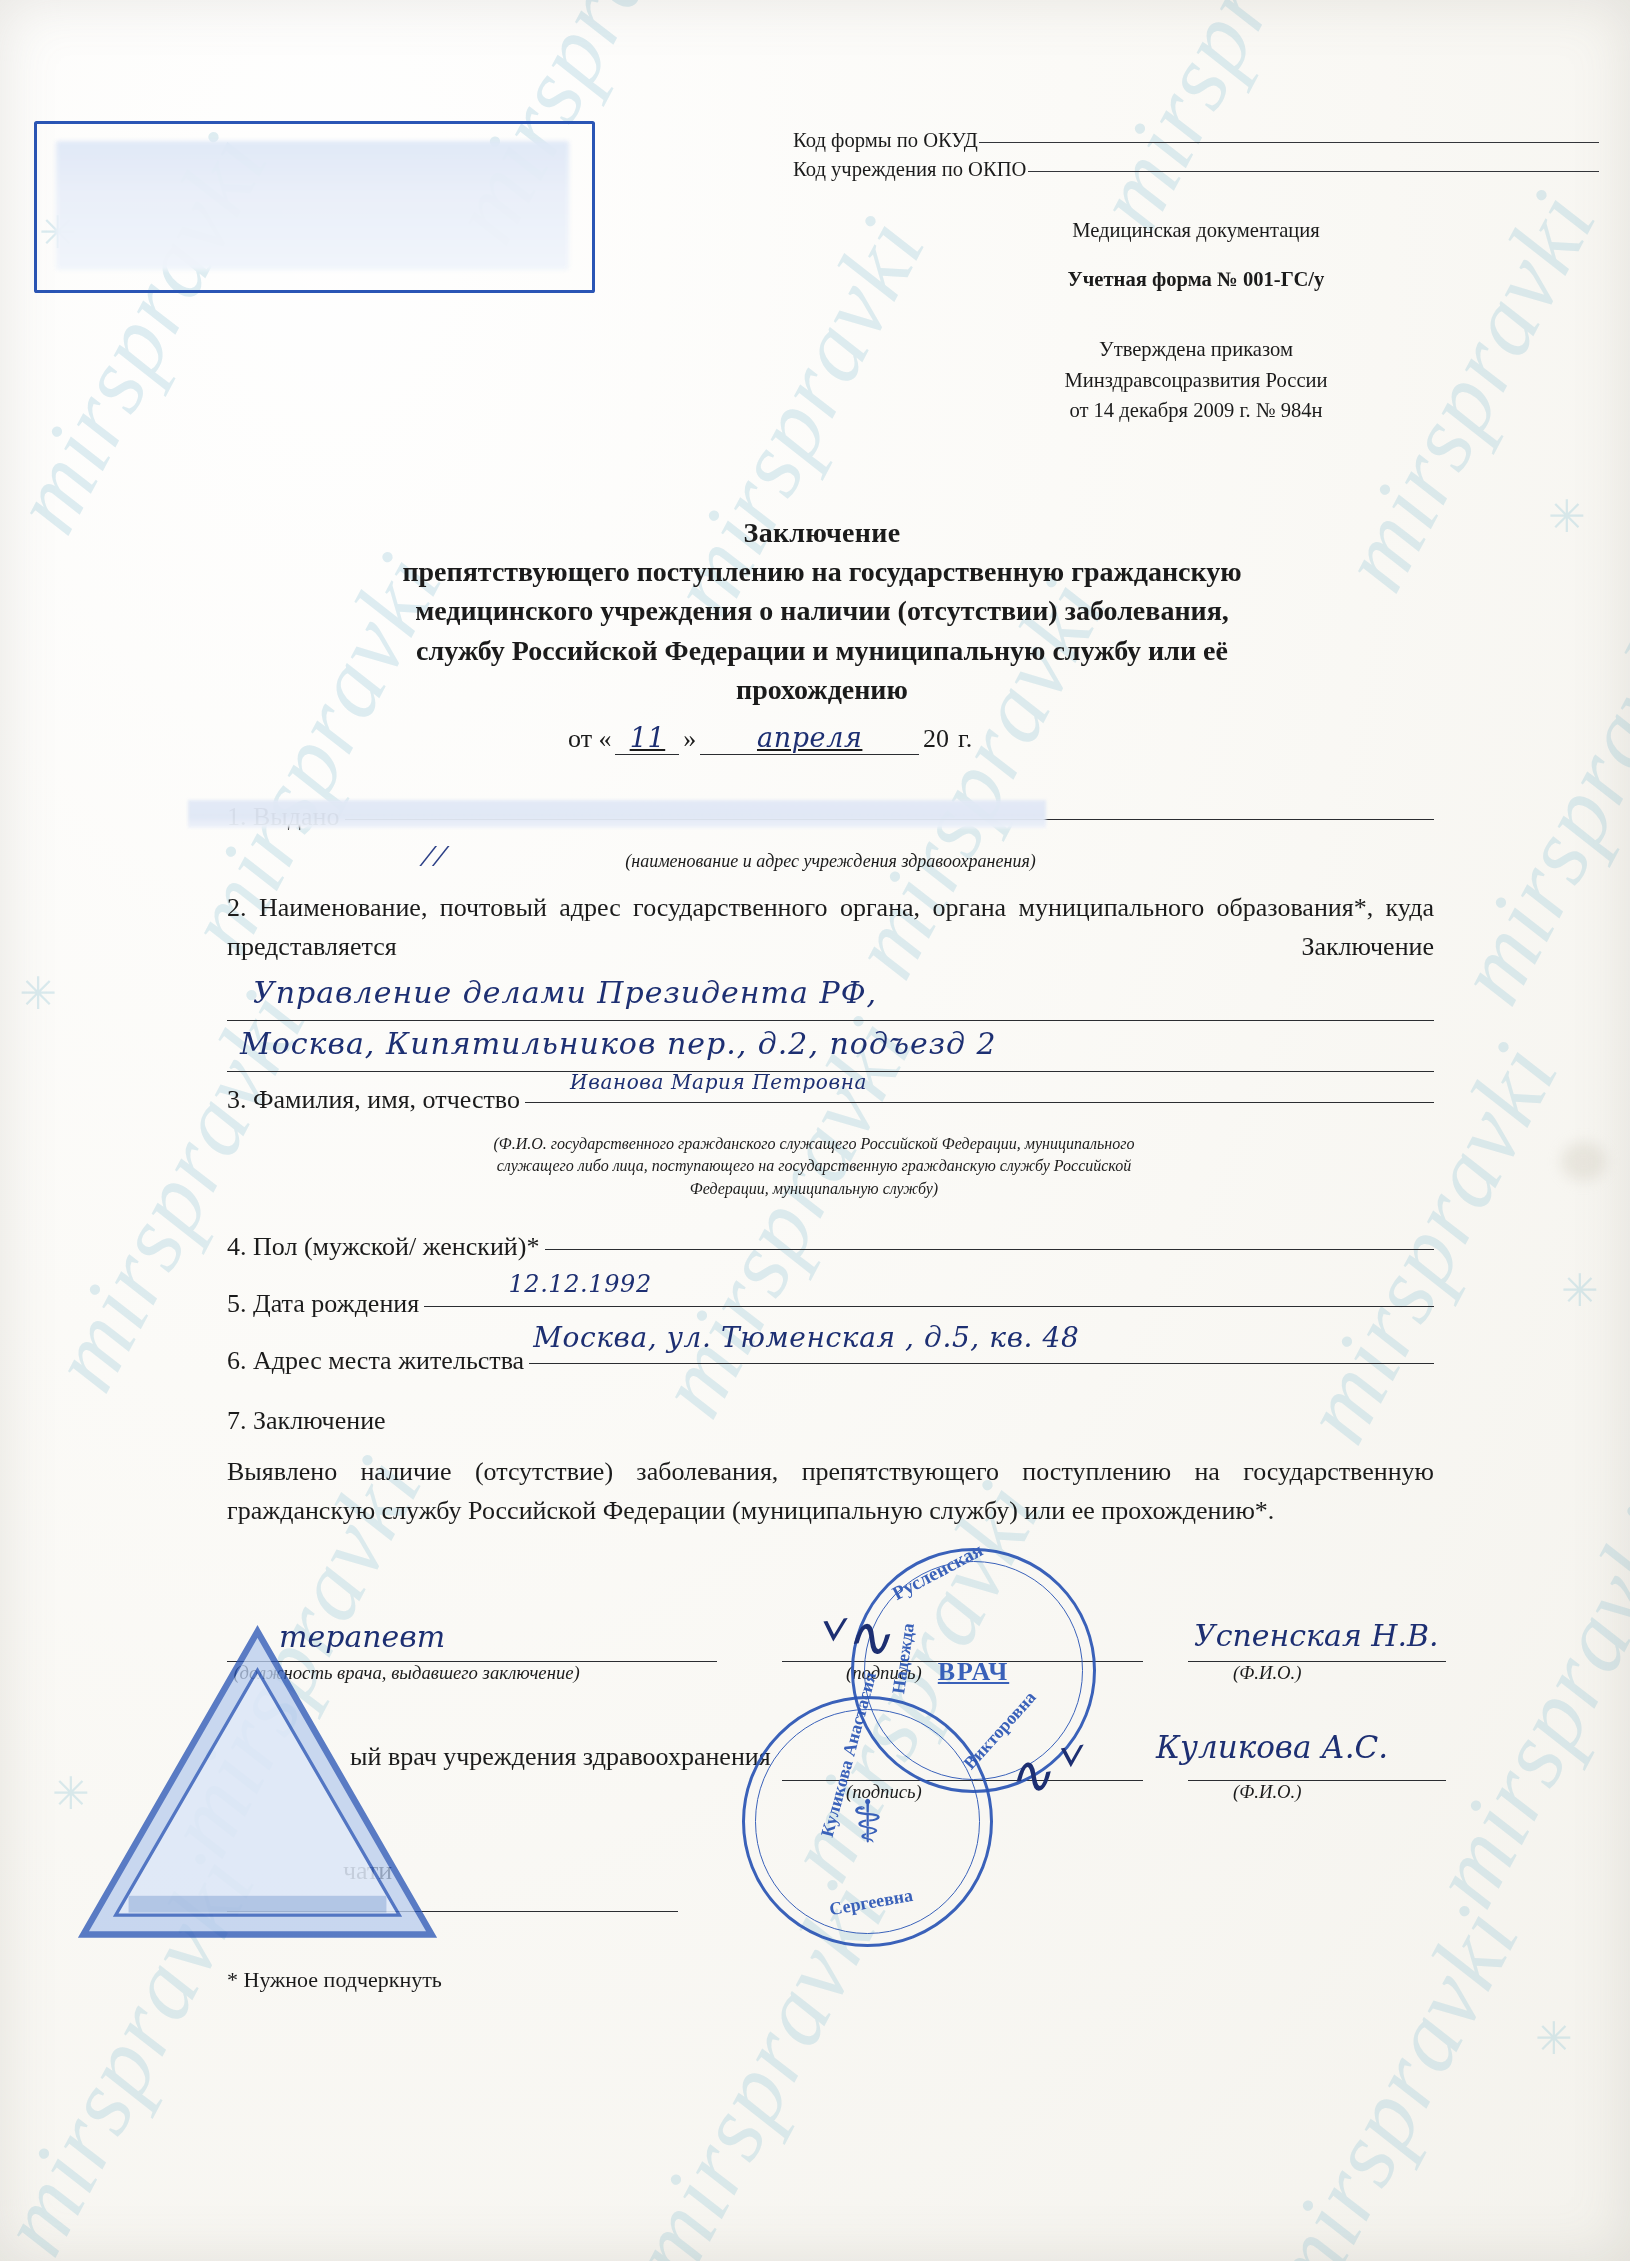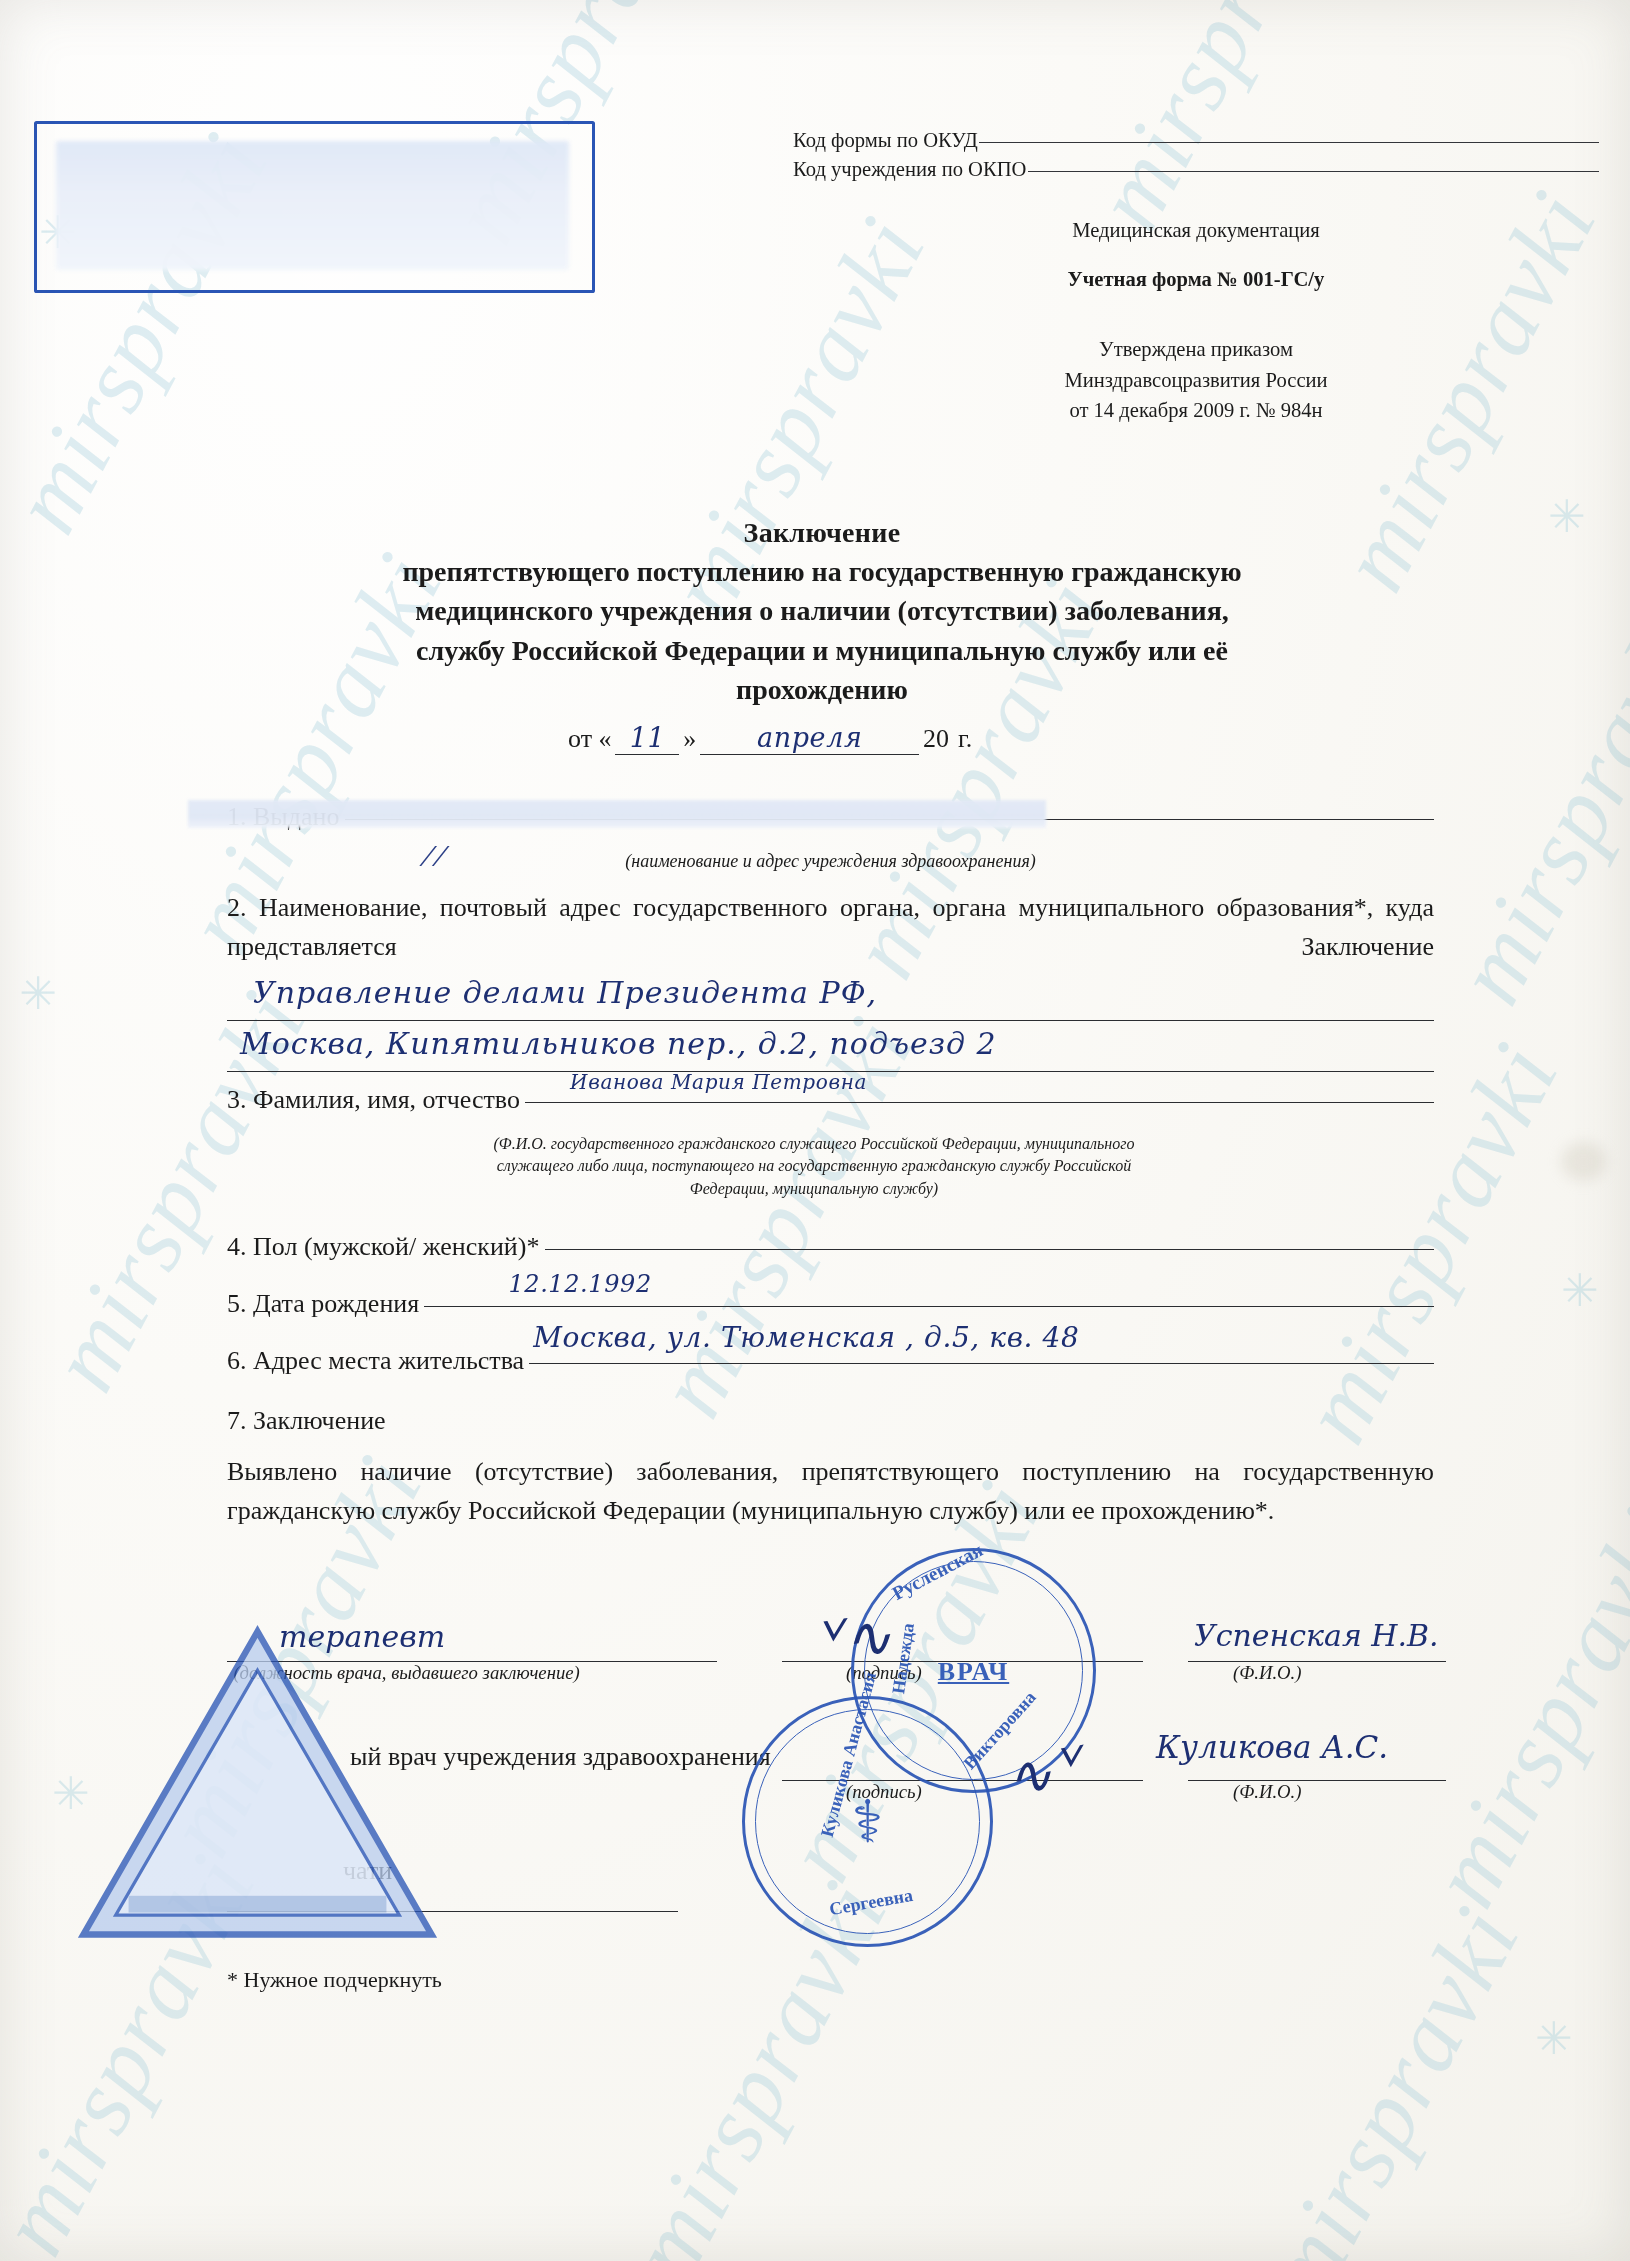--- a/index.html
+++ b/index.html
@@ -137,20 +137,21 @@
     align-items: baseline;
     white-space: nowrap;
   }
   .date-line .u {
     display: inline-block;
     border-bottom: 1.3px solid #2b2d31;
     min-width: 64px;
     text-align: center;
     margin: 0 3.9px;
     position: relative;
+    text-decoration: underline;
   }
   .date-line .u.wide { min-width: 219px; }
   .hand {
     font-family: "DejaVu Serif", serif;
     font-style: italic;
     color: #1d2f72;
     font-size: 27px;
     letter-spacing: 0.6px;
   }
 

